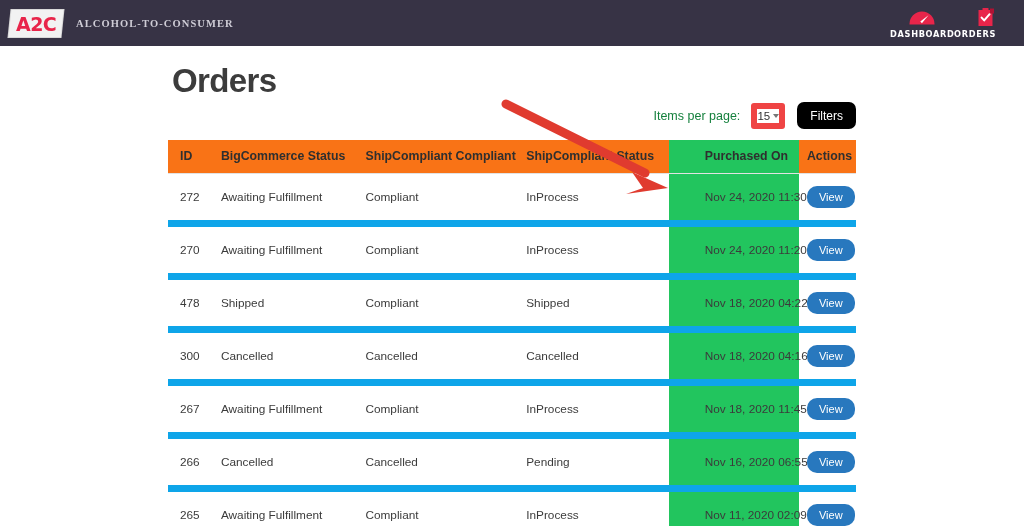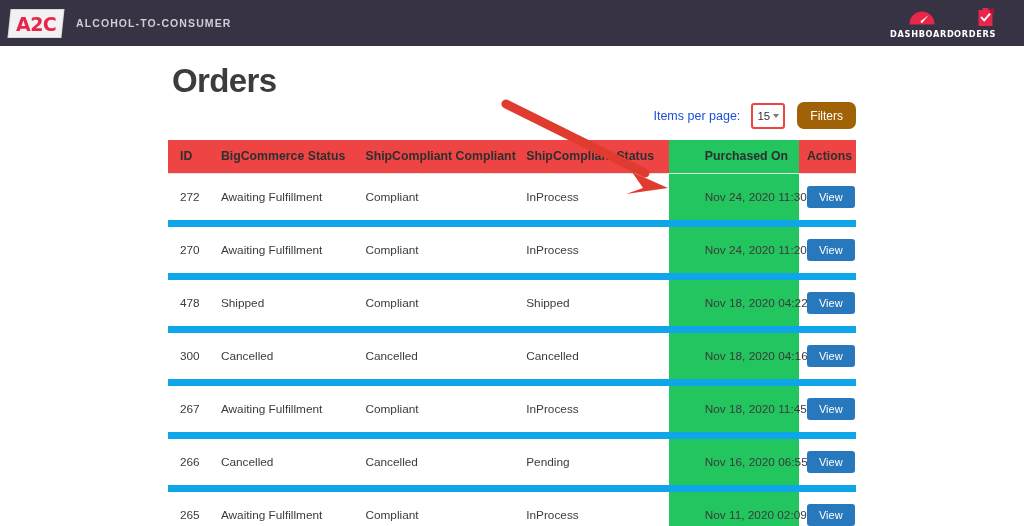--- a/index.html
+++ b/index.html
@@ -44,21 +44,21 @@
     font-size: 19px;
     letter-spacing: -0.5px;
     font-family: "DejaVu Sans", sans-serif;
   }
   .brand-name {
     margin-left: 14px;
     color: #cfcdd6;
     font-size: 10.5px;
     font-weight: bold;
     letter-spacing: 1.1px;
-    font-family: Liberation Sans, sans-serif;
+    font-family: Liberation Serif, serif;
   }
 
   .nav {
     position: absolute;
     right: 6px;
     top: 0;
     height: 46px;
     display: flex;
     align-items: center;
   }
@@ -105,46 +105,46 @@
   
   .toolbar {
     position: absolute;
     right: 168px;
     top: 56px;
     display: flex;
     align-items: center;
   }
   .ipp-label {
     font-size: 12.5px;
-    color: #1d4ed8;
+    color: #15803d;
     margin-right: 11px;
   }
   .ipp-select {
     width: 34px;
     height: 26px;
-    border: 2px solid #ef4444;
+    border: 6px solid #ef4444;
     border-radius: 3px;
     background: #fff;
     display: flex;
     align-items: center;
     justify-content: center;
     cursor: pointer;
     font-size: 11.5px;
     color: #333;
     gap: 3px;
   }
   .caret {
     width: 0; height: 0;
     border-left: 3px solid transparent;
     border-right: 3px solid transparent;
     border-top: 4px solid #777;
   }
   .filters-btn {
     margin-left: 12px;
-    background: #a16207;
+    background: #000000;
     color: #fff;
     border: none;
     border-radius: 7px;
     height: 27px;
     padding: 0 13px;
     font-size: 12px;
     cursor: pointer;
     font-family: "Liberation Sans", sans-serif;
   }
 
@@ -156,21 +156,21 @@
     width: 688px;
   }
   table { border-collapse: collapse; width: 100%; table-layout: fixed; }
   thead th {
     text-align: left;
     font-size: 12.3px;
     font-weight: bold;
     color: #2f2f2f;
     padding: 9px 0 10px 0;
     border-bottom: 1px solid #e2e2e2;
-    background: #ef4444;
+    background: #f97316;
   }
   tbody td {
     font-size: 11.8px;
     color: #3b3b3b;
     padding: 12px 0;
     border-bottom: 7px solid #0ea5e9;
     white-space: nowrap;
   }
   .col-id     { width: 52px;  padding-left: 12px !important; }
   .col-bc     { width: 142px; }
@@ -178,21 +178,21 @@
   .col-scs    { width: 140px; }
   .col-po     { width: 128px; background: #22c55e; padding-left: 36px !important; }
   .col-act    { width: 56px;  padding-left: 8px !important; }
   thead .col-id { padding-left: 12px; }
 
   .view-btn {
     display: inline-block;
     background: #2878be;
     color: #fff;
     border: none;
-    border-radius: 3px;
+    border-radius: 10px;
     padding: 5px 12px;
     font-size: 11px;
     cursor: pointer;
     font-family: "Liberation Sans", sans-serif;
   }
 
   
   .annotation {
     position: absolute;
     left: 0; top: 0;

